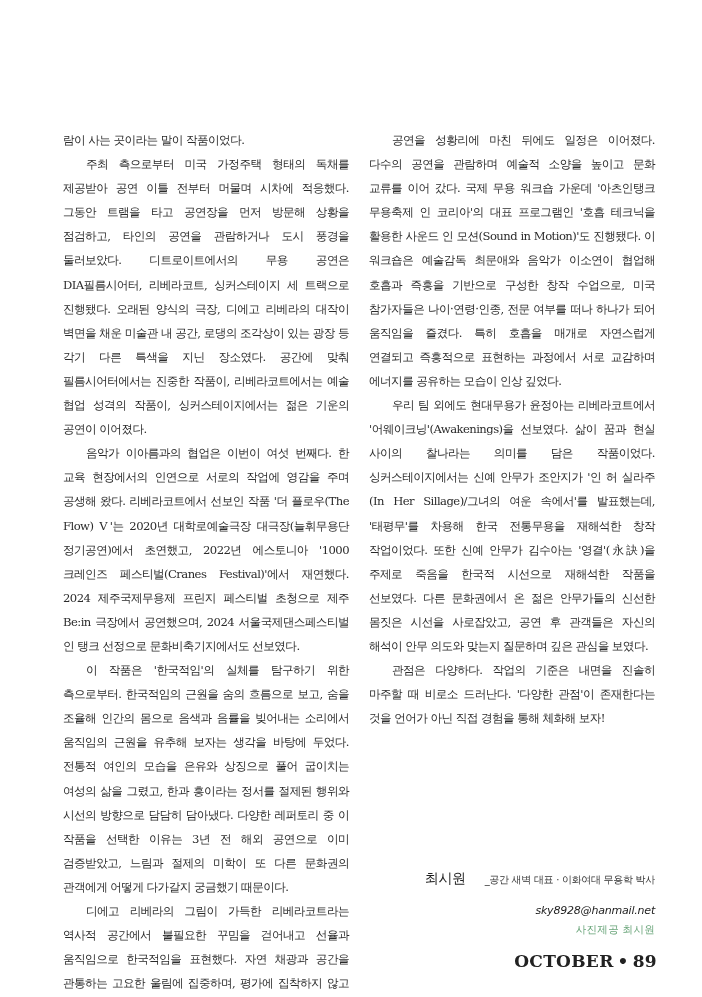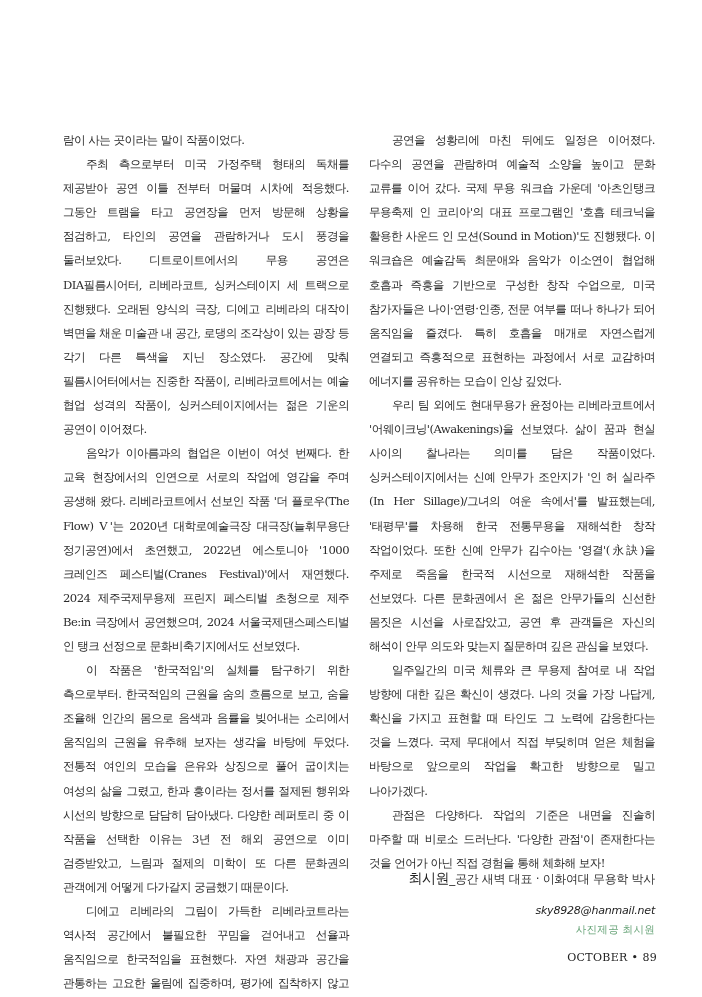--- a/index.html
+++ b/index.html
@@ -15,45 +15,44 @@
   .col-left { left: 63px; }
   .col-right { left: 369px; }
   .para { margin: 0; text-indent: 0; }
   .para.indent { text-indent: 23px; }
   .byline {
     position: absolute; right: 47px; top: 870px; text-align: right;
     font-family: "DejaVu Sans", "Liberation Sans", sans-serif;
   }
   .byline-line1 { font-size: 11.5px; color: #222; letter-spacing: -0.4px; }
   .byline-name { font-size: 14px; }
-  .byline-title { font-size: 12px; color: #333; letter-spacing: -0.3px; }
+  .byline-title { font-size: 10px; color: #333; letter-spacing: -0.3px; margin-left: 19px; }
   .byline-email { font-size: 11px; color: #222; margin-top: 16px; letter-spacing: -0.2px; font-style: italic; }
   .photo-credit { font-size: 10.5px; color: #6aa57a; margin-top: 6px; letter-spacing: 0.3px; }
   .footer {
     position: absolute; right: 45px; top: 951px;
-    font-family: "DejaVu Serif", "Liberation Serif", serif; font-size: 11px;
-    font-weight: normal; color: #222; letter-spacing: 0.3px;
+    font-family: "DejaVu Serif", "Liberation Serif", serif; font-size: 17px;
+    font-weight: bold; color: #222; letter-spacing: 0.3px;
   }
   .footer-sep { margin: 0 4px; }
 </style>
 </head>
 <body>
 
 <div class="column col-left">
   <p class="para">람이 사는 곳이라는 말이 작품이었다.</p>
   <p class="para indent">주최 측으로부터 미국 가정주택 형태의 독채를 제공받아 공연 이틀 전부터 머물며 시차에 적응했다. 그동안 트램을 타고 공연장을 먼저 방문해 상황을 점검하고, 타인의 공연을 관람하거나 도시 풍경을 둘러보았다. 디트로이트에서의 무용 공연은 DIA필름시어터, 리베라코트, 싱커스테이지 세 트랙으로 진행됐다. 오래된 양식의 극장, 디에고 리베라의 대작이 벽면을 채운 미술관 내 공간, 로댕의 조각상이 있는 광장 등 각기 다른 특색을 지닌 장소였다. 공간에 맞춰 필름시어터에서는 진중한 작품이, 리베라코트에서는 예술 협업 성격의 작품이, 싱커스테이지에서는 젊은 기운의 공연이 이어졌다.</p>
   <p class="para indent">음악가 이아름과의 협업은 이번이 여섯 번째다. 한 교육 현장에서의 인연으로 서로의 작업에 영감을 주며 공생해 왔다. 리베라코트에서 선보인 작품 '더 플로우(The Flow) Ⅴ'는 2020년 대학로예술극장 대극장(늘휘무용단 정기공연)에서 초연했고, 2022년 에스토니아 '1000 크레인즈 페스티벌(Cranes Festival)'에서 재연했다. 2024 제주국제무용제 프린지 페스티벌 초청으로 제주 Be:in 극장에서 공연했으며, 2024 서울국제댄스페스티벌 인 탱크 선정으로 문화비축기지에서도 선보였다.</p>
   <p class="para indent">이 작품은 '한국적임'의 실체를 탐구하기 위한 측으로부터. 한국적임의 근원을 숨의 흐름으로 보고, 숨을 조율해 인간의 몸으로 음색과 음률을 빚어내는 소리에서 움직임의 근원을 유추해 보자는 생각을 바탕에 두었다. 전통적 여인의 모습을 은유와 상징으로 풀어 굽이치는 여성의 삶을 그렸고, 한과 흥이라는 정서를 절제된 행위와 시선의 방향으로 담담히 담아냈다. 다양한 레퍼토리 중 이 작품을 선택한 이유는 3년 전 해외 공연으로 이미 검증받았고, 느림과 절제의 미학이 또 다른 문화권의 관객에게 어떻게 다가갈지 궁금했기 때문이다.</p>
   <p class="para indent">디에고 리베라의 그림이 가득한 리베라코트라는 역사적 공간에서 불필요한 꾸밈을 걷어내고 선율과 움직임으로 한국적임을 표현했다. 자연 채광과 공간을 관통하는 고요한 울림에 집중하며, 평가에 집착하지 않고 '한국, 30대, 여성, 움직임 예술'이라는 키워드를 온전히 이아름의 목소리에 실어 보았다. 산업화의 치열한 현장을 거대한 화폭으로 담은 공간을 한국적 선율과 움직임으로 채웠다. 진솔하게 선보인 만큼 관객들도 순간을 진중히 바라보며 감각을 집중해 주었다. 눈과 눈이 마주치는 예술적 감응의 순간이었다. 아쉬울 정도로 눈 깜짝할 사이에 공연이 지나갔다.</p>
 </div>
 
 <div class="column col-right">
   <p class="para indent">공연을 성황리에 마친 뒤에도 일정은 이어졌다. 다수의 공연을 관람하며 예술적 소양을 높이고 문화 교류를 이어 갔다. 국제 무용 워크숍 가운데 '아츠인탱크 무용축제 인 코리아'의 대표 프로그램인 '호흡 테크닉을 활용한 사운드 인 모션(Sound in Motion)'도 진행됐다. 이 워크숍은 예술감독 최문애와 음악가 이소연이 협업해 호흡과 즉흥을 기반으로 구성한 창작 수업으로, 미국 참가자들은 나이·연령·인종, 전문 여부를 떠나 하나가 되어 움직임을 즐겼다. 특히 호흡을 매개로 자연스럽게 연결되고 즉흥적으로 표현하는 과정에서 서로 교감하며 에너지를 공유하는 모습이 인상 깊었다.</p>
   <p class="para indent">우리 팀 외에도 현대무용가 윤정아는 리베라코트에서 '어웨이크닝'(Awakenings)을 선보였다. 삶이 꿈과 현실 사이의 찰나라는 의미를 담은 작품이었다. 싱커스테이지에서는 신예 안무가 조안지가 '인 허 실라주(In Her Sillage)/그녀의 여운 속에서'를 발표했는데, '태평무'를 차용해 한국 전통무용을 재해석한 창작 작업이었다. 또한 신예 안무가 김수아는 '영결'(永訣)을 주제로 죽음을 한국적 시선으로 재해석한 작품을 선보였다. 다른 문화권에서 온 젊은 안무가들의 신선한 몸짓은 시선을 사로잡았고, 공연 후 관객들은 자신의 해석이 안무 의도와 맞는지 질문하며 깊은 관심을 보였다.</p>
-  <p class="para indent">일주일간의 미국 체류와 큰 무용제 참여로 내 작업 방향에 대한 깊은 확신이 생겼다. 나의 것을 가장 나답게, 확신을 가지고 표현할 때 타인도 그 노력에 감응한다는 것을 느꼈다. 국제 무대에서 직접 부딪히며 얻은 체험을 바탕으로 앞으로의 작업을 확고한 방향으로 밀고 나아가겠다.</p>
   <p class="para indent"><span>관점은 다양하다. 작업의 기준은 내면을 진솔히 마주할 때 비로소 드러난다. '다양한 관점'이 존재한다는 것을 언어가 아닌 직접 경험을 통해 체화해 보자!</span></p>
 </div>
 
 <div class="byline">
   <div class="byline-line1">
     <span class="byline-name">최시원</span><span class="byline-title">_공간 새벽 대표 · 이화여대 무용학 박사</span>
   </div>
   <div class="byline-email">sky8928@hanmail.net</div>
   <div class="photo-credit">사진제공  최시원</div>
 </div>

